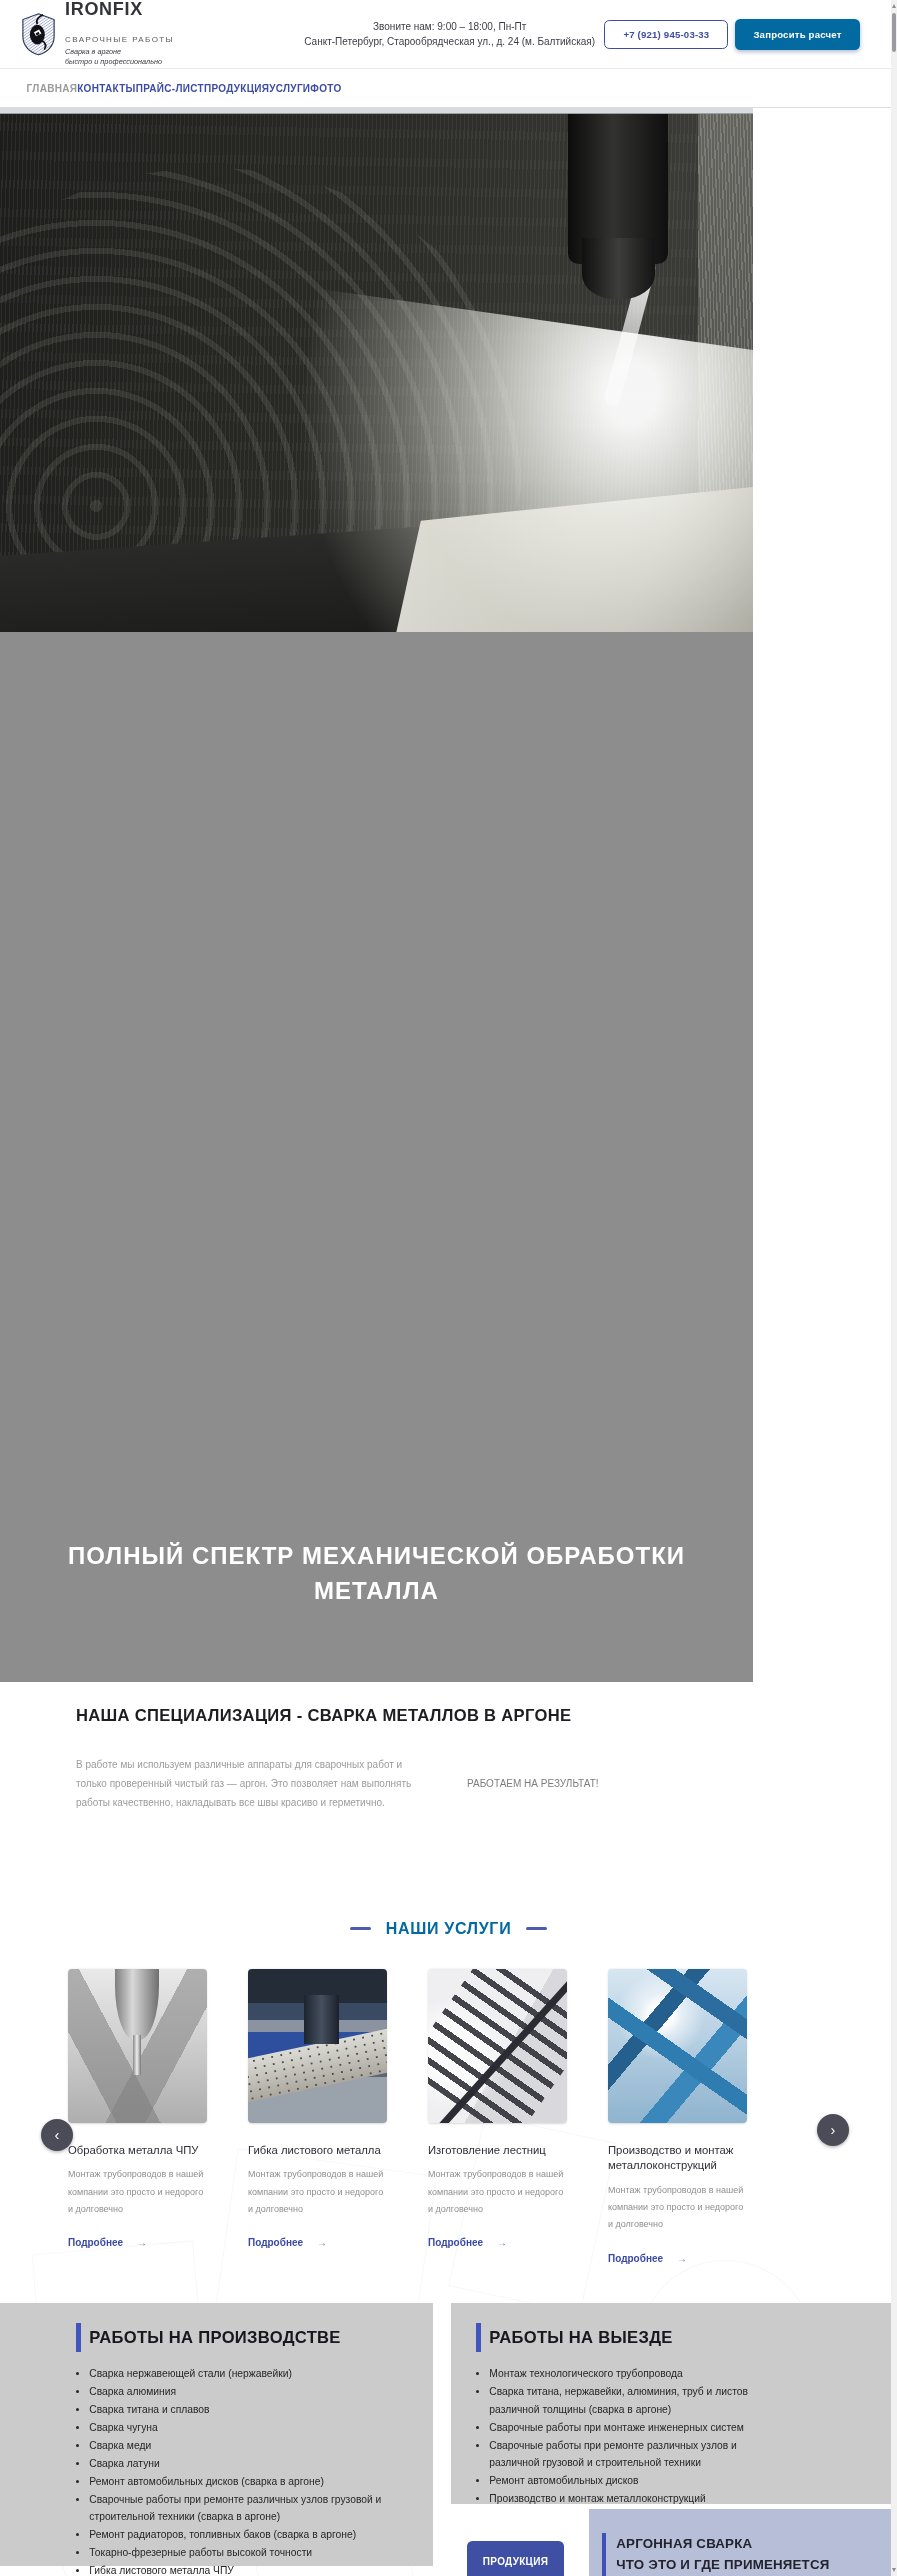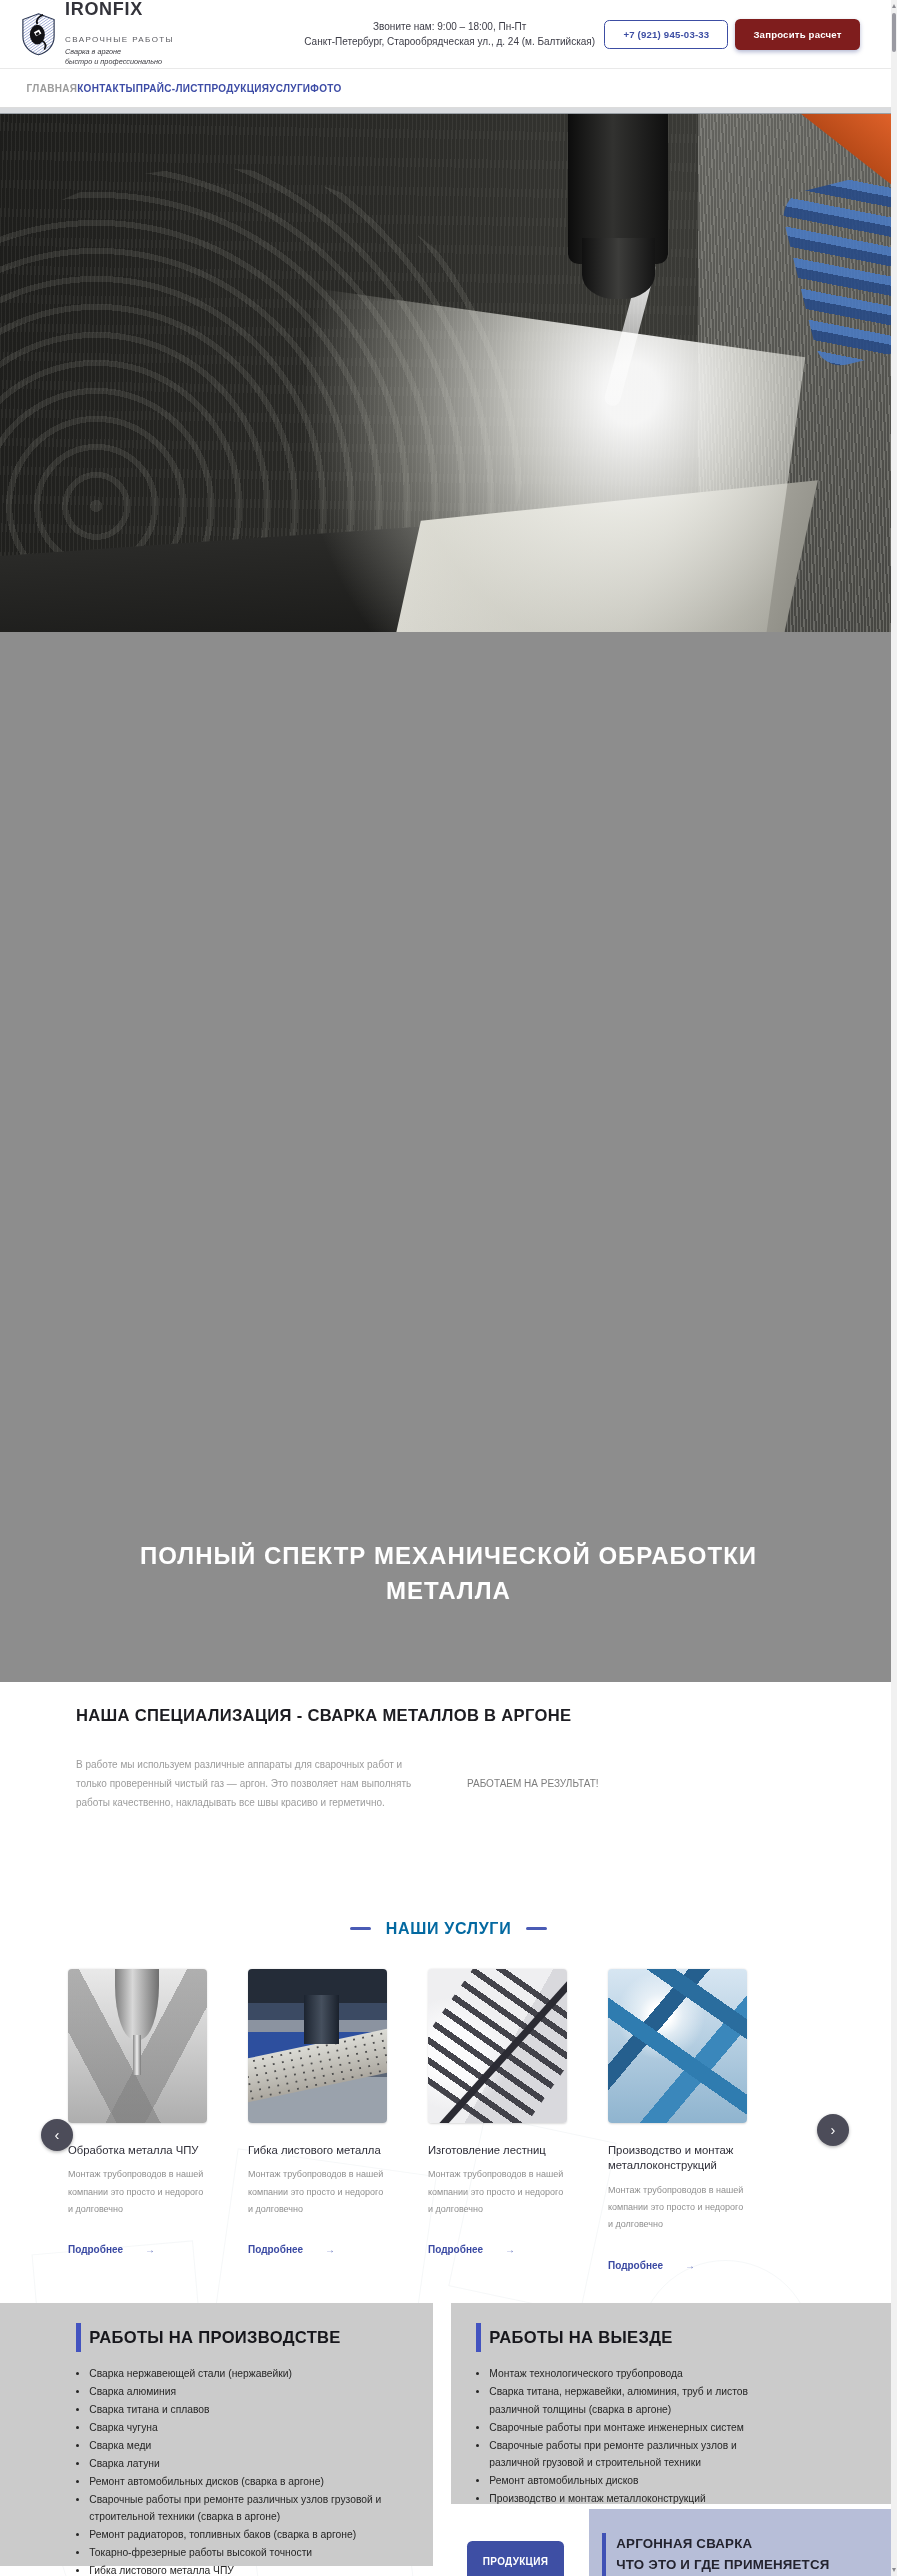--- a/index.html
+++ b/index.html
@@ -11,27 +11,27 @@
   .header{position:absolute;top:0;left:0;width:897px;height:68px;background:#fff;display:flex;align-items:center;z-index:5;}
   .logo{display:flex;align-items:center;margin-left:20px;}
   .logo-shield{width:37px;height:44px;flex:0 0 auto;}
   .logo-text{margin-left:8px;}
   .logo-title{font-size:18px;font-weight:bold;color:#33333a;letter-spacing:0.7px;line-height:1;}
   .logo-sub{font-size:8px;color:#5a5a60;letter-spacing:1.4px;margin-top:17px;}
   .logo-tag{font-size:7.3px;font-style:italic;color:#3a3a40;margin-top:2.7px;line-height:1.45;}
   .hdr-contacts{margin-left:auto;text-align:center;font-size:10px;color:#3c3c46;line-height:1.55;margin-right:9.3px;}
   .btn{display:flex;align-items:center;justify-content:center;border-radius:5.3px;font-size:9.6px;font-weight:bold;letter-spacing:0.2px;cursor:pointer;box-sizing:border-box;}
   .btn-phone{width:124px;height:29px;border:1.3px solid #3c4da3;color:#3c4da3;background:#fff;margin-right:6.6px;}
-  .btn-cta{width:125px;height:31px;background:#7f1d1d;color:#fff;box-shadow:0 2px 4px rgba(40,55,130,.35);margin-right:37px;}
+  .btn-cta{width:125px;height:31px;background:#0369a1;color:#fff;box-shadow:0 2px 4px rgba(40,55,130,.35);margin-right:37px;}
   
   .nav{position:absolute;top:68px;left:0;width:897px;height:40px;background:#fff;border-top:0.7px solid #e9e9e9;border-bottom:0.7px solid #dcdcdc;display:flex;align-items:center;padding-left:26.6px;box-sizing:border-box;z-index:5;}
   .nav a{text-decoration:none;font-size:10px;font-weight:bold;letter-spacing:0.3px;color:#3d4ca6;}
   .nav a.current{color:#9b9b9b;}
   
-  .hero{position:absolute;top:108px;left:0;width:897px;height:1574px;background:#8d8d8d;overflow:hidden;z-index:1;}
+  .hero{position:absolute;top:108px;left:0;width:753px;height:1574px;background:#8d8d8d;overflow:hidden;z-index:1;}
   .v-wrap{position:relative;width:897px;height:524px;background:#222220;overflow:hidden;}
   .v-top{position:absolute;top:0;left:0;width:100%;height:4.7px;background:#d9dbde;border-bottom:0.7px solid #9aa0a6;z-index:9;}
   .v-base{position:absolute;inset:0;background:
     repeating-linear-gradient(92deg,rgba(185,185,178,.09) 0 1.3px,rgba(0,0,0,0) 1.3px 4px),
     linear-gradient(100deg,#1d1d1b 0%,#2a2a27 40%,#3a3a36 70%,#2b2b28 100%);}
   .v-right{position:absolute;right:0;top:0;width:199px;height:100%;opacity:.85;background:
     repeating-linear-gradient(88deg,rgba(222,222,214,.28) 0 1.3px,rgba(40,40,40,0) 1.3px 3.3px),
     linear-gradient(180deg,#6b6b66,#4a4a46);}
   .v-arcs{position:absolute;left:-106px;top:60px;width:632px;height:545px;border-radius:50%;opacity:.8;background:
     repeating-radial-gradient(circle at 32% 62%,rgba(195,195,184,.15) 0 6px,rgba(0,0,0,0) 6px 28px);}
@@ -55,21 +55,21 @@
   
   .services{position:absolute;top:1901px;left:0;width:897px;z-index:2;}
   .srv-head{display:flex;align-items:center;justify-content:center;gap:14.6px;padding-top:18.6px;}
   .srv-head .dash{width:21px;height:3.3px;border-radius:2px;background:#4a5bb5;}
   .srv-head .t{font-size:16px;font-weight:bold;color:#0369a1;letter-spacing:0.7px;}
   .cards{display:flex;margin-top:31px;padding-left:68px;gap:41px;}
   .card{width:139px;}
   .card-img{width:139px;height:154px;border-radius:4px;overflow:hidden;position:relative;box-shadow:0 0.7px 2px rgba(0,0,0,.15);}
   .card-title{margin-top:20px;font-size:11.3px;font-weight:normal;color:#2e2e38;line-height:1.4;}
   .card-text{margin-top:8px;font-size:9px;color:#8f8f8f;line-height:1.9;}
-  .card-link{margin-top:26px;display:inline-flex;align-items:center;gap:22px;font-size:10px;font-weight:bold;color:#3b4aa3;text-decoration:none;}
+  .card-link{margin-top:19px;display:inline-flex;align-items:center;gap:14px;font-size:10px;font-weight:bold;color:#3b4aa3;text-decoration:none;}
   .card-link .arr{font-weight:normal;color:#6b79c0;}
   .car-arrow{position:absolute;width:32px;height:32px;border-radius:50%;background:#4c4c59;color:#fff;display:flex;align-items:center;justify-content:center;font-size:14.6px;cursor:pointer;box-shadow:0 1.3px 3.3px rgba(0,0,0,.3);}
   .car-prev{left:41px;top:218px;}
   .car-next{left:817px;top:213px;}
   
   .img-cnc{background:
     linear-gradient(118deg,rgba(0,0,0,0) 54%,rgba(128,128,128,.55) 54% 72%,rgba(0,0,0,0) 72%),
     linear-gradient(242deg,rgba(0,0,0,0) 58%,rgba(118,118,118,.5) 58% 78%,rgba(0,0,0,0) 78%),
     linear-gradient(180deg,#e9e9e9 0%,#d0d0d0 45%,#aeaeae 100%);}
   .img-cnc::before{content:"";position:absolute;left:34%;top:-6.6px;width:44px;height:78px;border-radius:0 0 45% 45%/0 0 70% 70%;background:linear-gradient(90deg,#7e7e7e,#d8d8d8 40%,#6f6f6f);}

